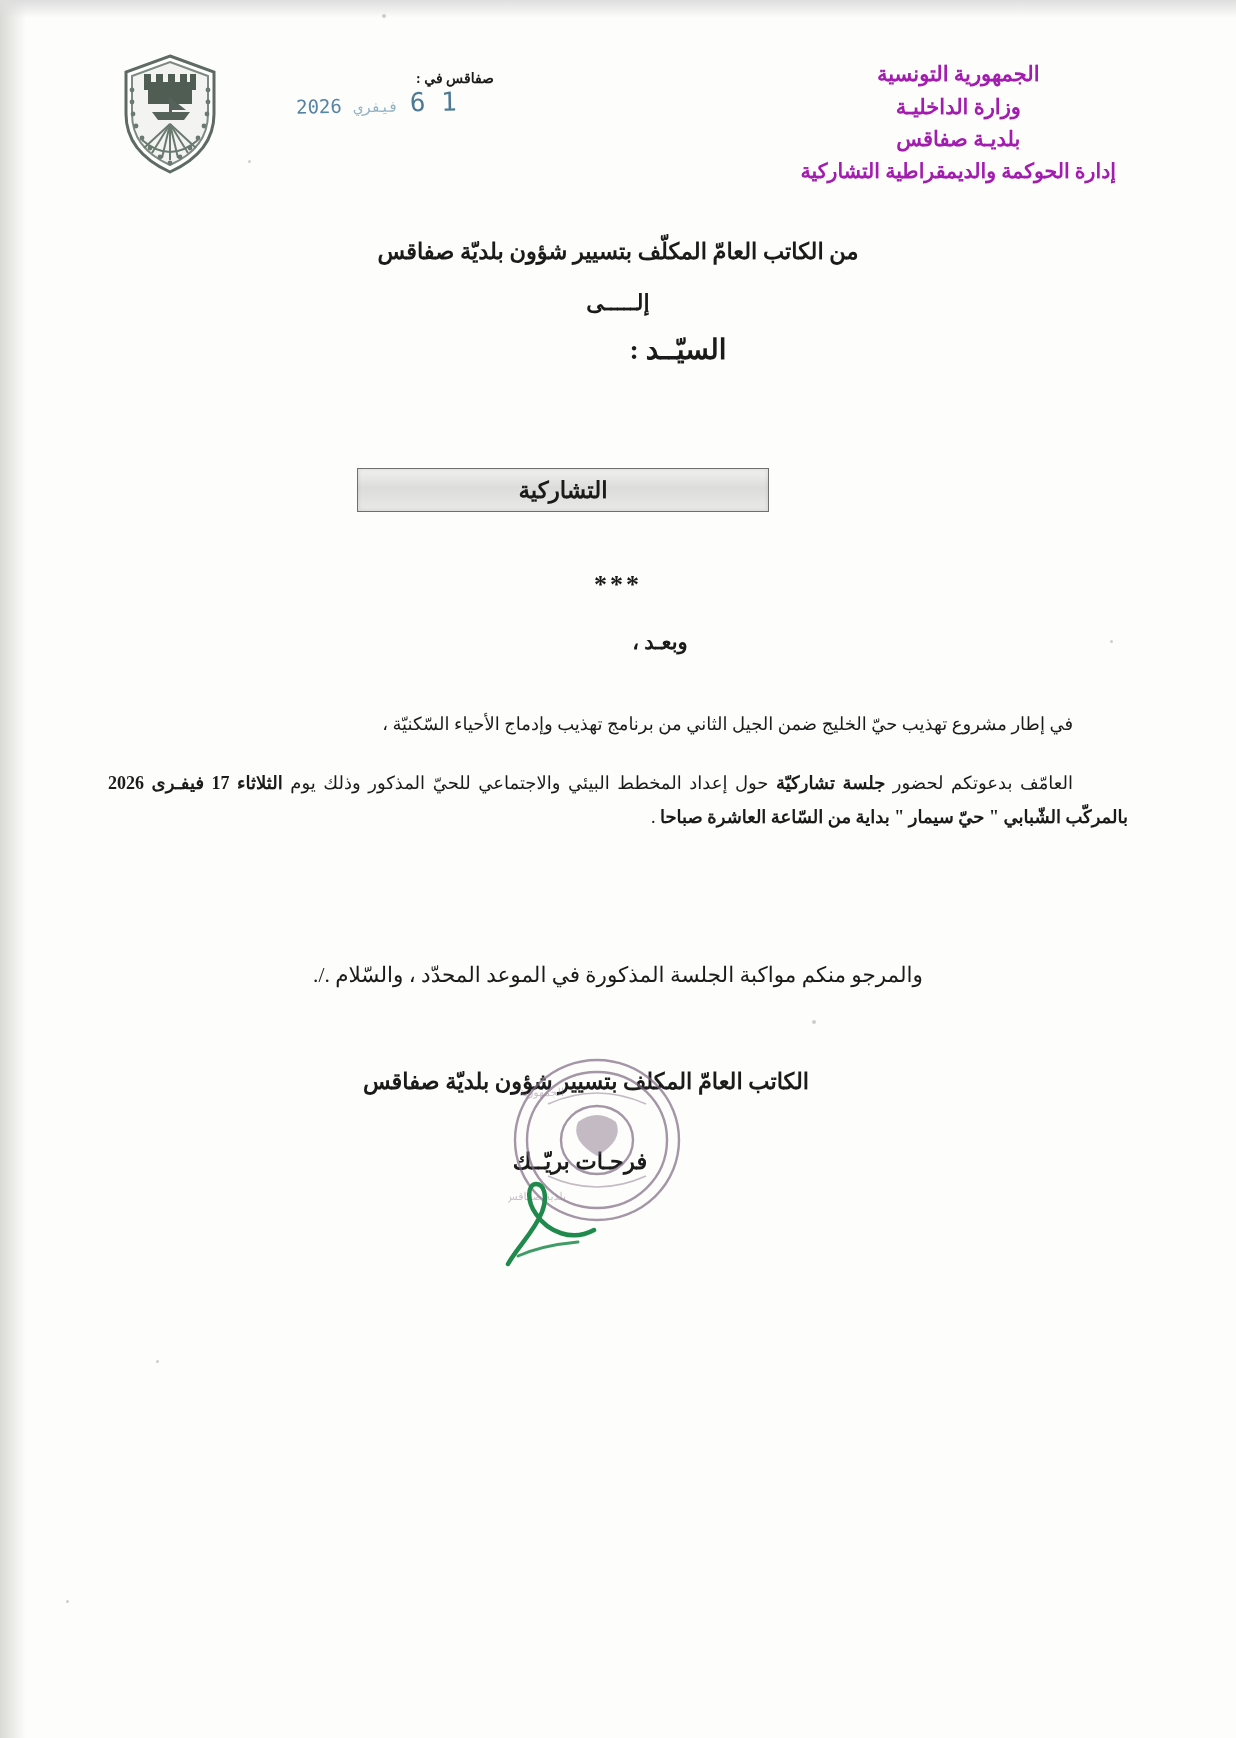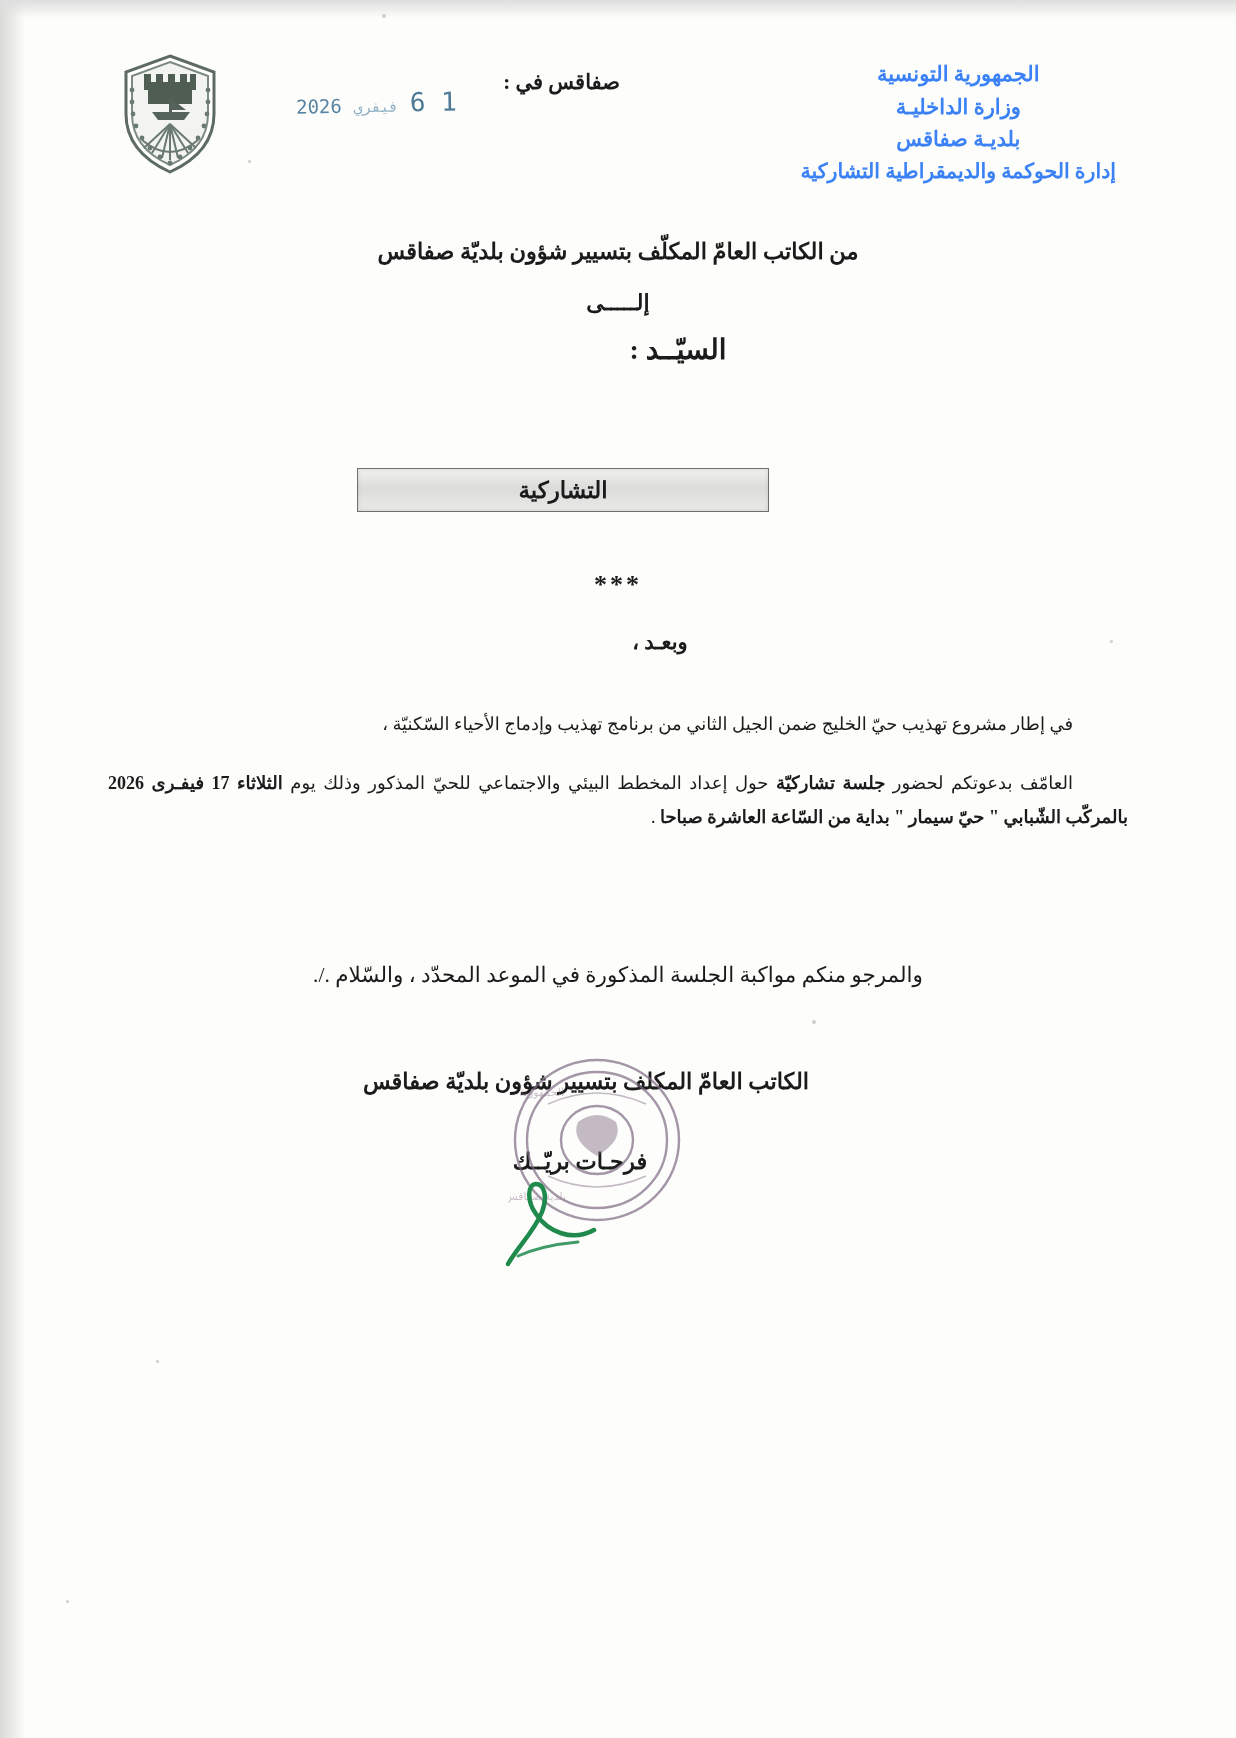--- a/index.html
+++ b/index.html
@@ -41,21 +41,21 @@
 
   
   .header-block {
     position: absolute;
     top: 58px;
     right: 120px;
     text-align: center;
     line-height: 1.55;
     font-size: 21px;
     font-weight: 700;
-    color: #3b82f6;
+    color: #a21caf;
   }
   .header-block .wide {
     letter-spacing: .5px;
   }
   .header-sub {
     font-size: 20.5px;
     font-weight: 700;
   }
 
   
@@ -66,24 +66,24 @@
     width: 104px;
     height: 124px;
   }
 
   
   .date-line {
     position: absolute;
     top: 70px;
     left: 290px;
     width: 330px;
-    font-size: 21px;
+    font-size: 14px;
     font-weight: 700;
     direction: rtl;
-    text-align: right;
+    text-align: center;
   }
   .date-stamp {
     position: absolute;
     top: 88px;
     left: 296px;
     font-family: "DejaVu Sans Mono", monospace;
     font-size: 19px;
     letter-spacing: 2px;
     color: #3b6f93;
     opacity: .85;

